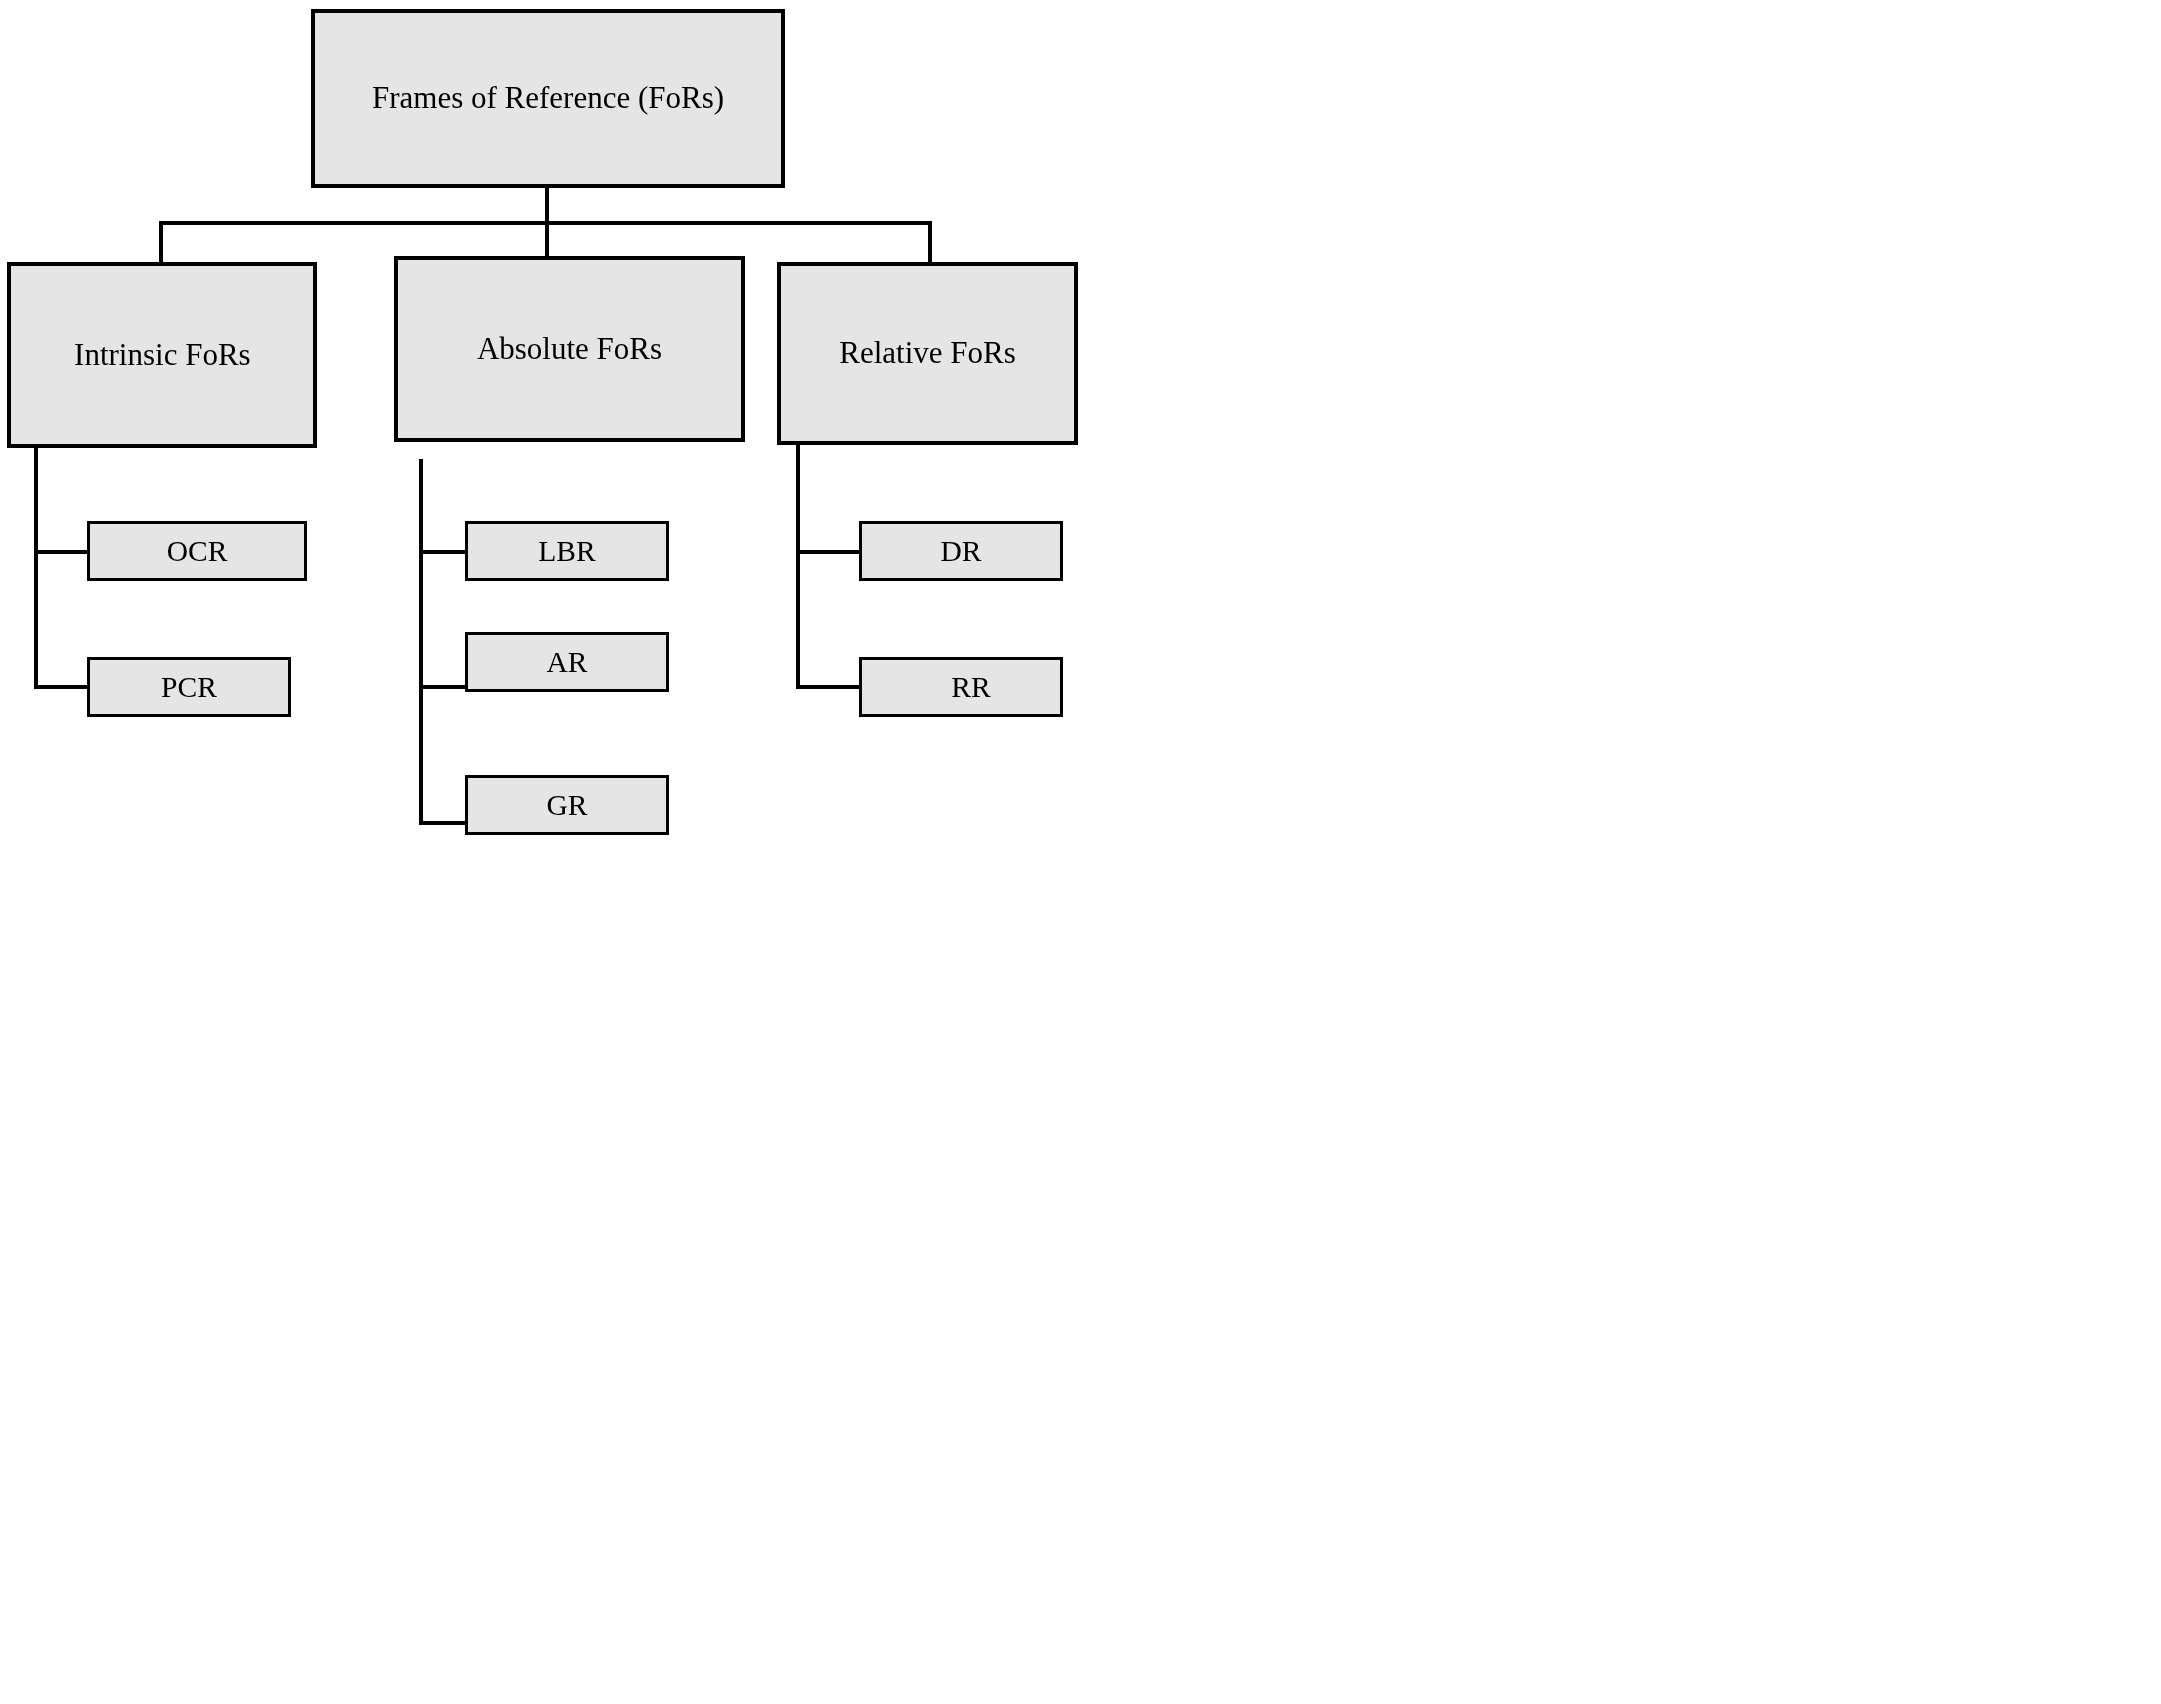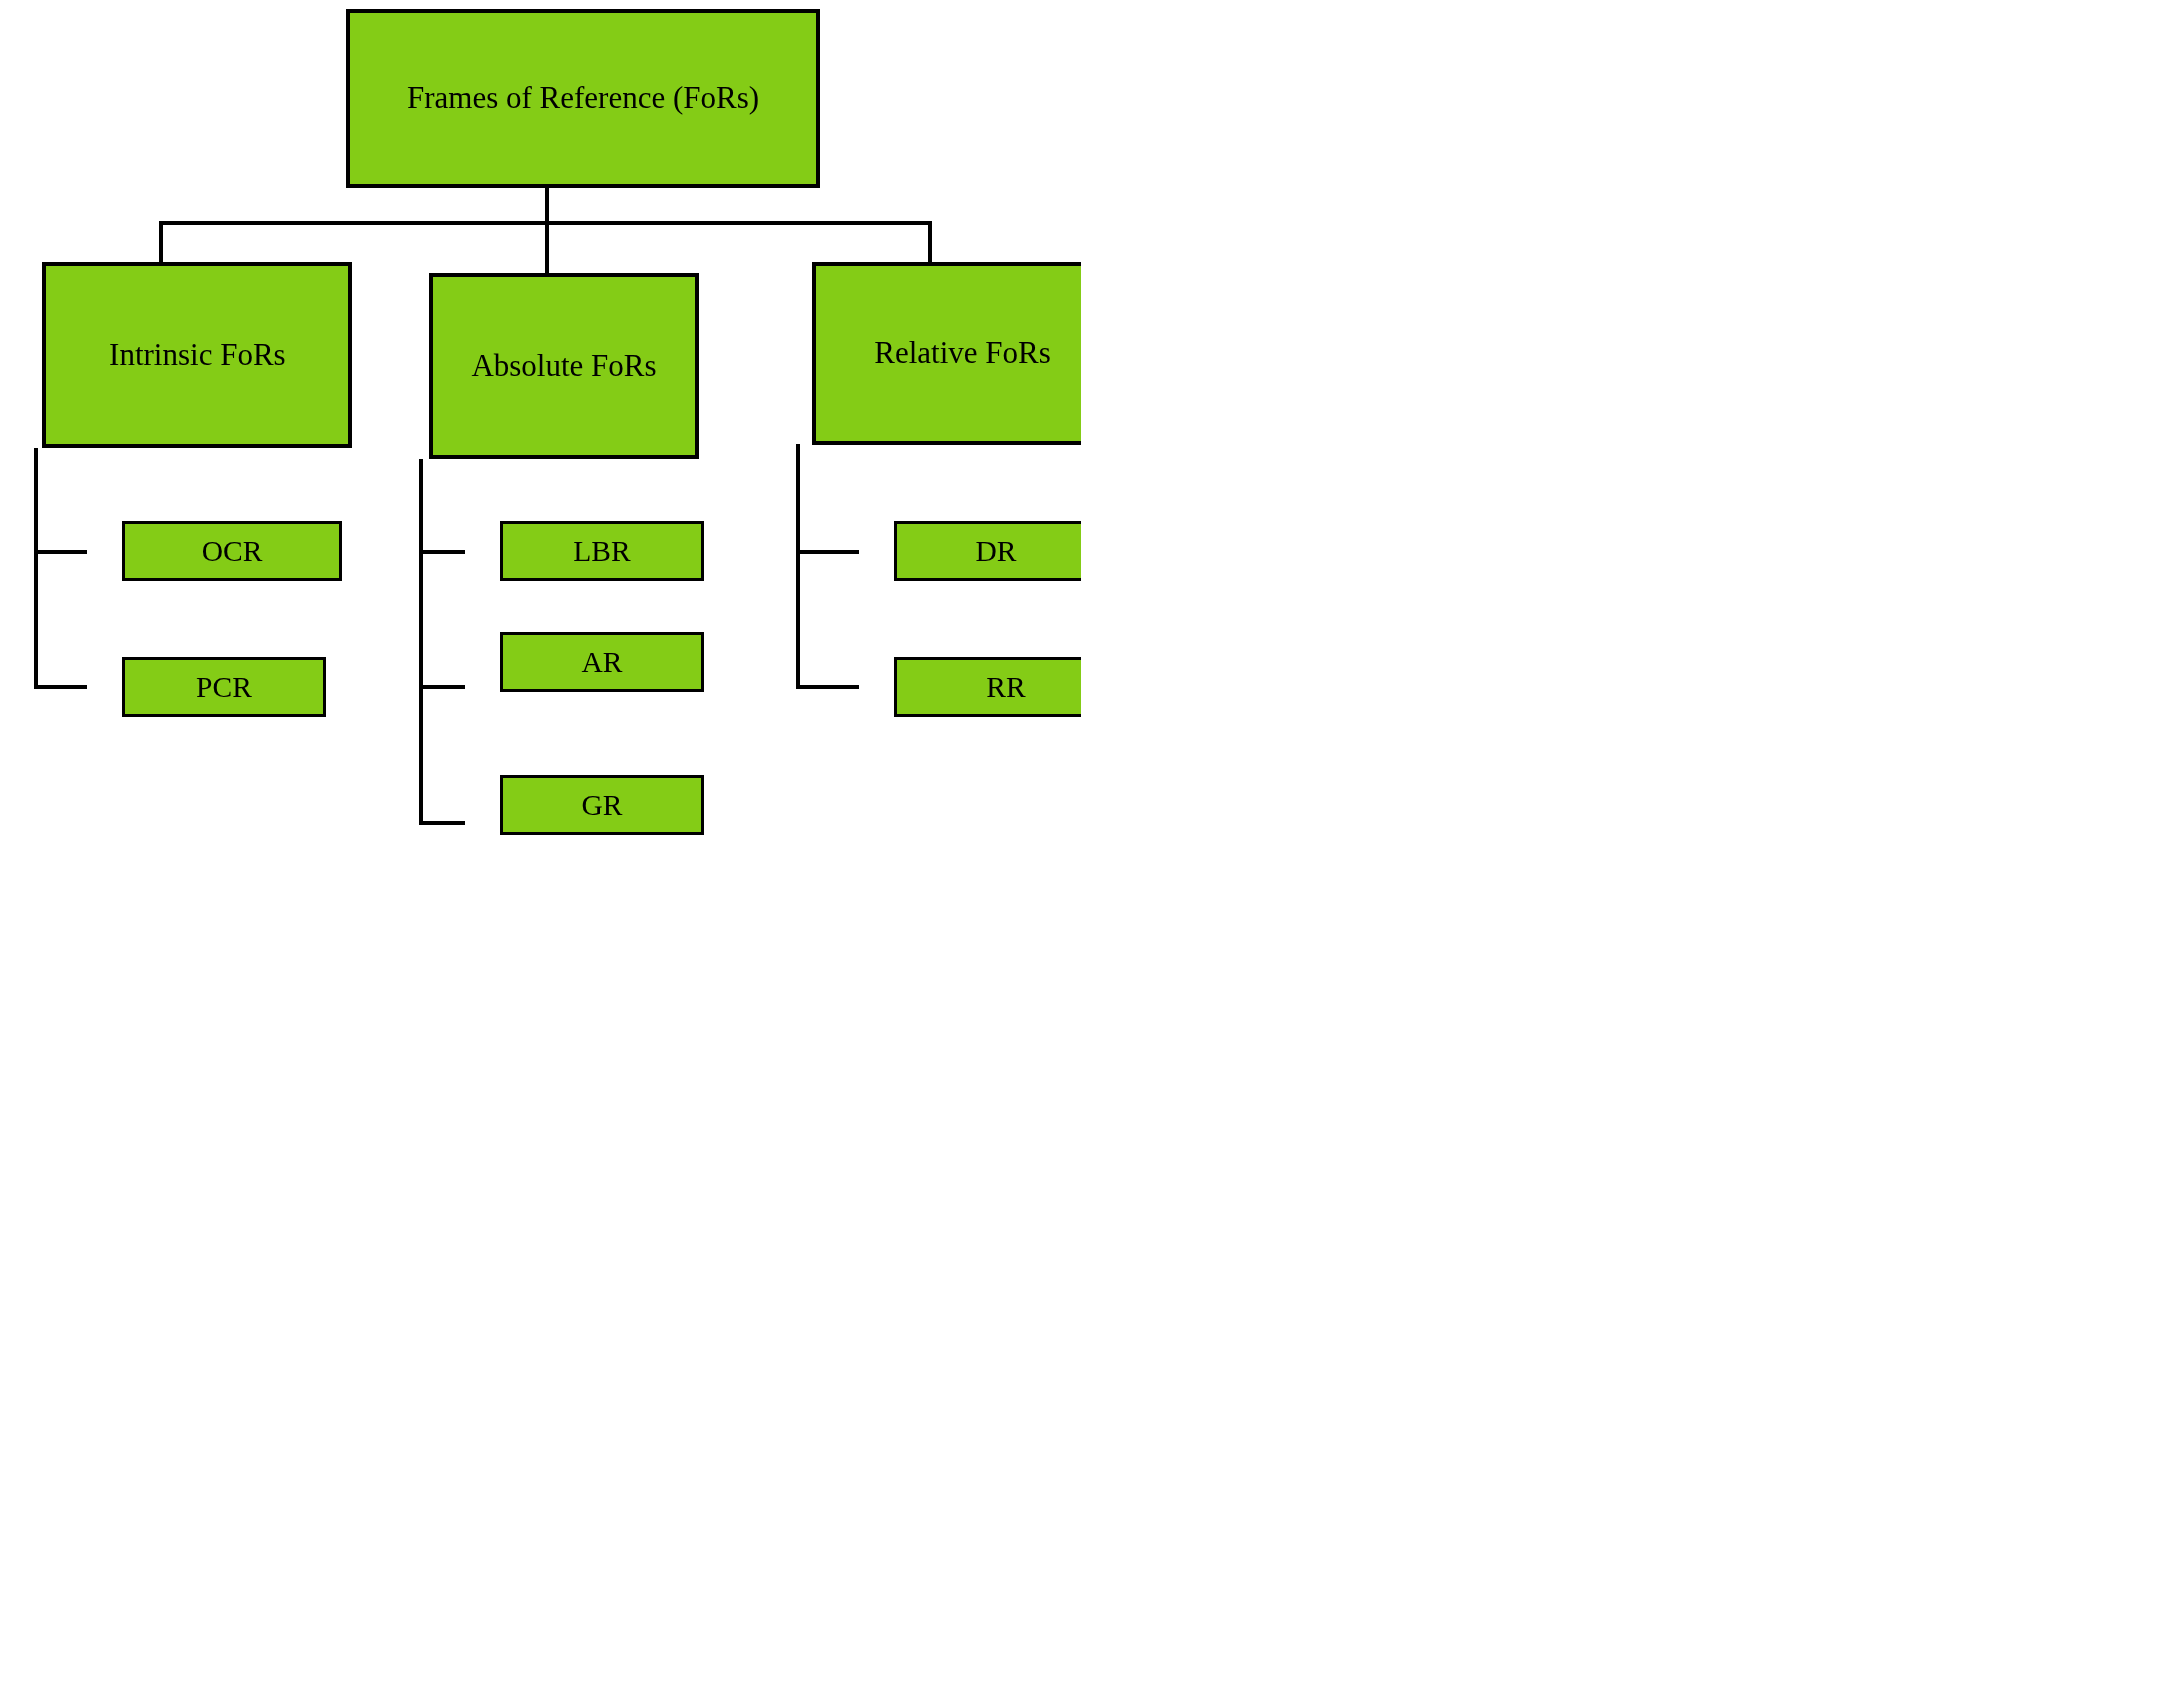--- a/index.html
+++ b/index.html
@@ -11,45 +11,44 @@
     position: relative;
     width: 1081px;
     height: 853px;
     background: #ffffff;
     font-family: "Liberation Serif", "DejaVu Serif", serif;
     color: #000000;
     overflow: hidden;
   }
   .node {
     position: absolute;
-    background: #84cc16;
+    background: #e5e5e5;
     border: 4.4px solid #000000;
     box-sizing: border-box;
     display: flex;
     align-items: center;
     justify-content: center;
     text-align: center;
-    margin-left: 35px;
   }
   .node.leaf { border-width: 3.7px; }
   .node .label {
     font-size: 31px;
     line-height: 1.1;
     white-space: nowrap;
   }
   .node.leaf .label { font-size: 29.5px; }
   .line {
     position: absolute;
     background: #000000;
   }
 
   
   #n-root      { left: 311px;  top: 8.8px;   width: 474px; height: 179px; }
   #n-intrinsic { left: 7.4px;   top: 262px;  width: 310px; height: 186px; }
-  #n-absolute  { left: 394px;  top: 273px;  width: 270px; height: 186px; }
+  #n-absolute  { left: 394px;  top: 256px;  width: 351px; height: 186px; }
   #n-relative  { left: 777px; top: 262px;  width: 301px; height: 183px; }
   #n-ocr { left: 87px;  top: 521px;  width: 220px; height: 60px; }
   #n-pcr { left: 87px;  top: 657px;  width: 204px; height: 60px; }
   #n-lbr { left: 465px;  top: 521px;  width: 204px; height: 60px; align-items: center; }
   #n-ar  { left: 465px;  top: 632px;  width: 204px; height: 60px; }
   #n-gr  { left: 465px;  top: 775px; width: 204px; height: 60px; }
   #n-dr  { left: 859px; top: 521px;  width: 204px; height: 60px; }
   #n-rr  { left: 859px; top: 657px;  width: 204px; height: 60px; padding-left: 20px; }
 
   

